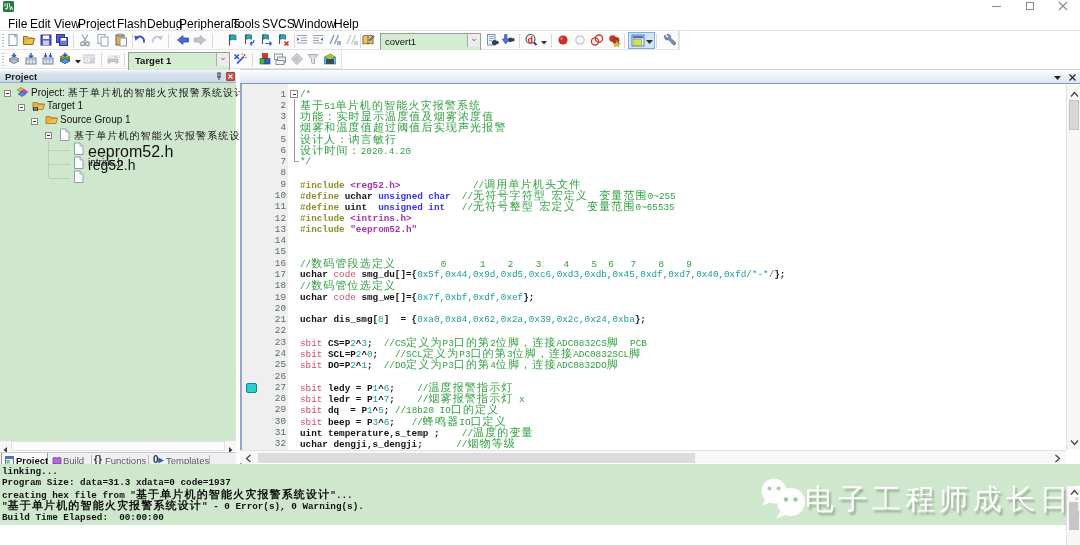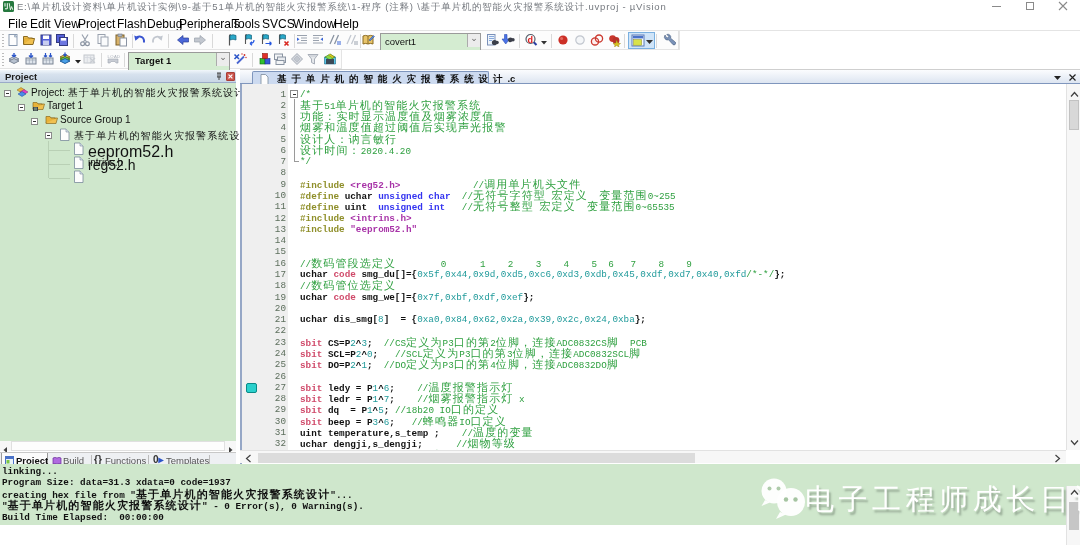--- a/index.html
+++ b/index.html
@@ -2,21 +2,21 @@
 <html><head><meta charset="utf-8"><title>p</title><style>
 *{margin:0;padding:0;box-sizing:border-box}
 html,body{width:1080px;height:545px;overflow:hidden}
 body{font-family:"Liberation Sans",sans-serif;background:#fff}
 #win{position:relative;width:1080px;height:545px;background:#fff;overflow:hidden}
 .abs{position:absolute}
 
 .code{font-family:"Liberation Mono",monospace;font-size:9.3px;color:#1a1a1a;white-space:pre}
 .cl{height:11.29px;line-height:11.29px;white-space:pre}
 .g{color:#2fa040}.o{color:#8f8f2a;font-weight:bold}.m{color:#a833a8;font-weight:bold}
-.k{color:#3333f0;font-weight:bold}.r{color:#d04a6a;font-weight:bold}
+.k{color:#3333f0;font-weight:bold}.r{color:#d04a6a;font-weight:normal}
 .b{color:#111;font-weight:bold}.t{color:#1f9a9a}
 .code i,.bo i{font-style:normal;font-family:"Liberation Sans",sans-serif;font-size:11px;letter-spacing:1.15px}
 i.tt{letter-spacing:4.9px}
 i.tr{letter-spacing:1.1px}
 .lnum{font-family:"Liberation Mono",monospace;font-size:9.3px;color:#5c6e5c;text-align:right;white-space:pre}
 .bo{font-family:"Liberation Mono",monospace;font-size:9.3px;color:#111;white-space:pre;font-weight:bold}
 .cap{background:linear-gradient(#f2f7fb,#d7e2ee 35%,#c9d7e6);border-bottom:1px solid #9aabc8}
 .capt{font-size:9.5px;color:#1c1c1c;font-weight:bold}
 .xbtn{width:9px;height:9px;background:#cb544b;border:1px solid #a83f38;border-radius:1px;color:#fff;
   font-size:7px;line-height:7px;text-align:center;font-weight:bold}
@@ -27,21 +27,20 @@
 .menu{font-size:12px;color:#000}
 i{font-style:normal}
 </style></head><body>
 <div id="win">
 <div class="abs" style="left:0;top:0;width:1080px;height:13px;background:#fff">
 <svg class="abs" style="left:3px;top:1px" width="11" height="11">
         <rect width="11" height="11" rx="1.5" fill="#26793f"></rect>
         <path d="M2 2.2 V5.5 M4.3 2.2 V7.8 M2 7.8 H4.3" stroke="#fff" stroke-width="1" fill="none"></path>
         <path d="M6.2 2.2 L7.4 8.8 L8.6 5.5 L9.8 8.8" stroke="#e8f4e8" stroke-width="1" fill="none"></path>
       </svg>
-<div class="abs" style="left:17px;top:1px;font-size:9.5px;color:#75797f;white-space:pre;letter-spacing:.78px" id="ttl">E:\<i>单片机设计资料</i>\<i>单片机设计实例</i>\9-<i>基于</i>51<i>单片机的智能火灾报警系统</i>\1-<i>程序</i> (<i>注释</i>) \<i>基于单片机的智能火灾报警系统设计</i>.uvproj - µVision</div>
 <div class="abs" style="left:992px;top:6px;width:9px;height:1px;background:#8a8a8a"></div>
 <div class="abs" style="left:1026px;top:2px;width:8px;height:8px;border:1px solid #8a8a8a"></div>
 <svg class="abs" style="left:1058px;top:1px" width="10" height="10">
         <path d="M1 1 L9 9 M9 1 L1 9" stroke="#8a8a8a" stroke-width="1.1"></path>
       </svg>
 </div>
 <div class="abs" style="left:0;top:13px;width:1080px;height:17px;background:#fff">
 <div class="abs menu" style="left:8px;top:4px">File</div>
 <div class="abs menu" style="left:30px;top:4px">Edit</div>
 <div class="abs menu" style="left:54px;top:4px">View</div>
@@ -371,26 +370,20 @@
 <div class="abs" style="left:91px;top:2px;width:1px;height:10px;background:#bbb"></div>
 <span class="abs" style="left:94px;top:1px;font-size:10px;font-weight:bold;color:#333">{}</span>
 <span class="abs" style="left:105px;top:2px;font-size:9.5px;color:#555">Functions</span>
 <div class="abs" style="left:148px;top:2px;width:1px;height:10px;background:#bbb"></div>
 <span class="abs" style="left:153px;top:1px;font-size:10px;font-weight:bold;color:#333">0<span style="color:#2b55c8">▸</span></span>
 <span class="abs" style="left:166px;top:2px;font-size:9.5px;color:#555">Templates</span>
 <div class="abs" style="left:209px;top:2px;width:1px;height:10px;background:#bbb"></div>
 </div>
 </div>
 <div class="abs" style="left:240px;top:69px;width:840px;height:15px;background:linear-gradient(#fbfcfe,#dde5f1);border-bottom:1px solid #7f96bd;border-top:1px solid #cfcfcf">
-<div class="abs" style="left:12px;top:1px;width:237px;height:14px;background:#ccdaf0;border:1px solid #7f96bd;border-bottom:none;border-radius:2px 2px 0 0">
-        <svg class="abs" style="left:7px;top:1.5px" width="9" height="11">
-          <path d="M1 .5 H5.5 L8 3 V10.5 H1 Z" fill="#fdfdfd" stroke="#7a8a9a" stroke-width=".8"></path>
-        </svg>
-        <span class="abs" style="left:24px;top:1px;font-size:9.5px;font-weight:bold;color:#111;white-space:pre" id="tabt"><i class="tt">基于单片机的智能火灾报警系统设计</i>.c</span>
-      </div>
 <svg class="abs" style="left:814px;top:5px" width="8" height="6">
         <path d="M0 1 L7 1 L3.5 5 Z" fill="#222"></path>
       </svg>
 <svg class="abs" style="left:828px;top:3px" width="9" height="9">
         <path d="M1.5 1.5 L7.5 7.5 M7.5 1.5 L1.5 7.5" stroke="#222" stroke-width="1.2"></path>
       </svg>
 </div>
 <div class="abs" style="left:240px;top:84px;width:840px;height:381px;background:#fff;border-left:2px solid #96a7c6">
 <div class="abs" style="left:0;top:0;width:46px;height:367px;background:#efefef"></div>
 <div class="abs" style="left:48px;top:5.5px;width:8px;height:8px;background:#fff;border:1px solid #8a8a8a">

